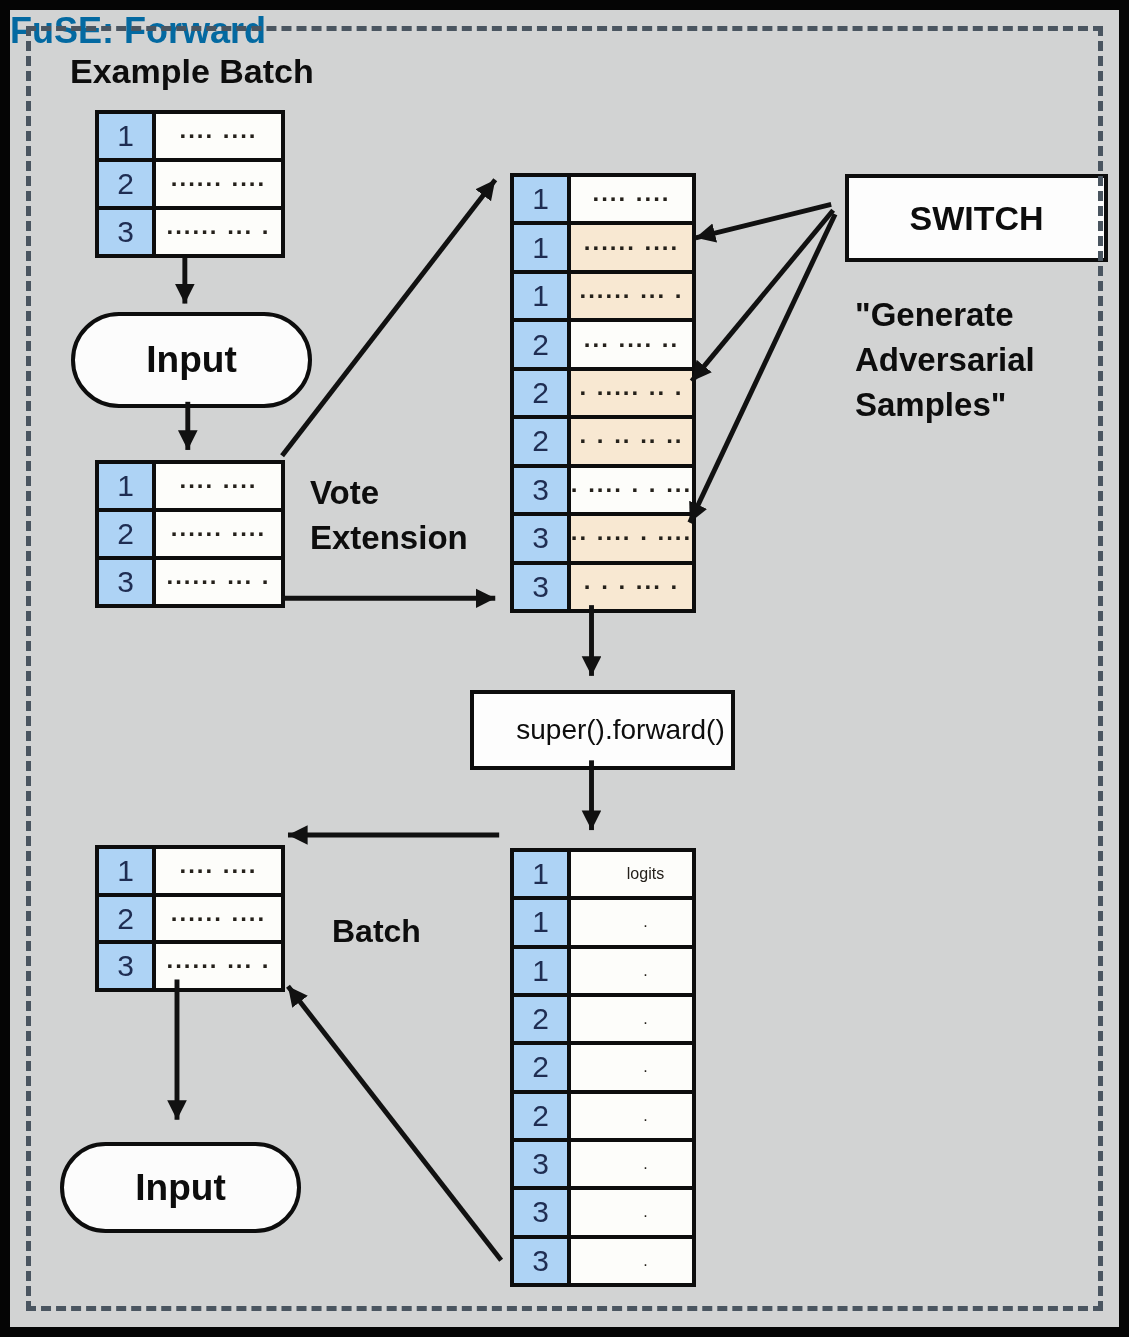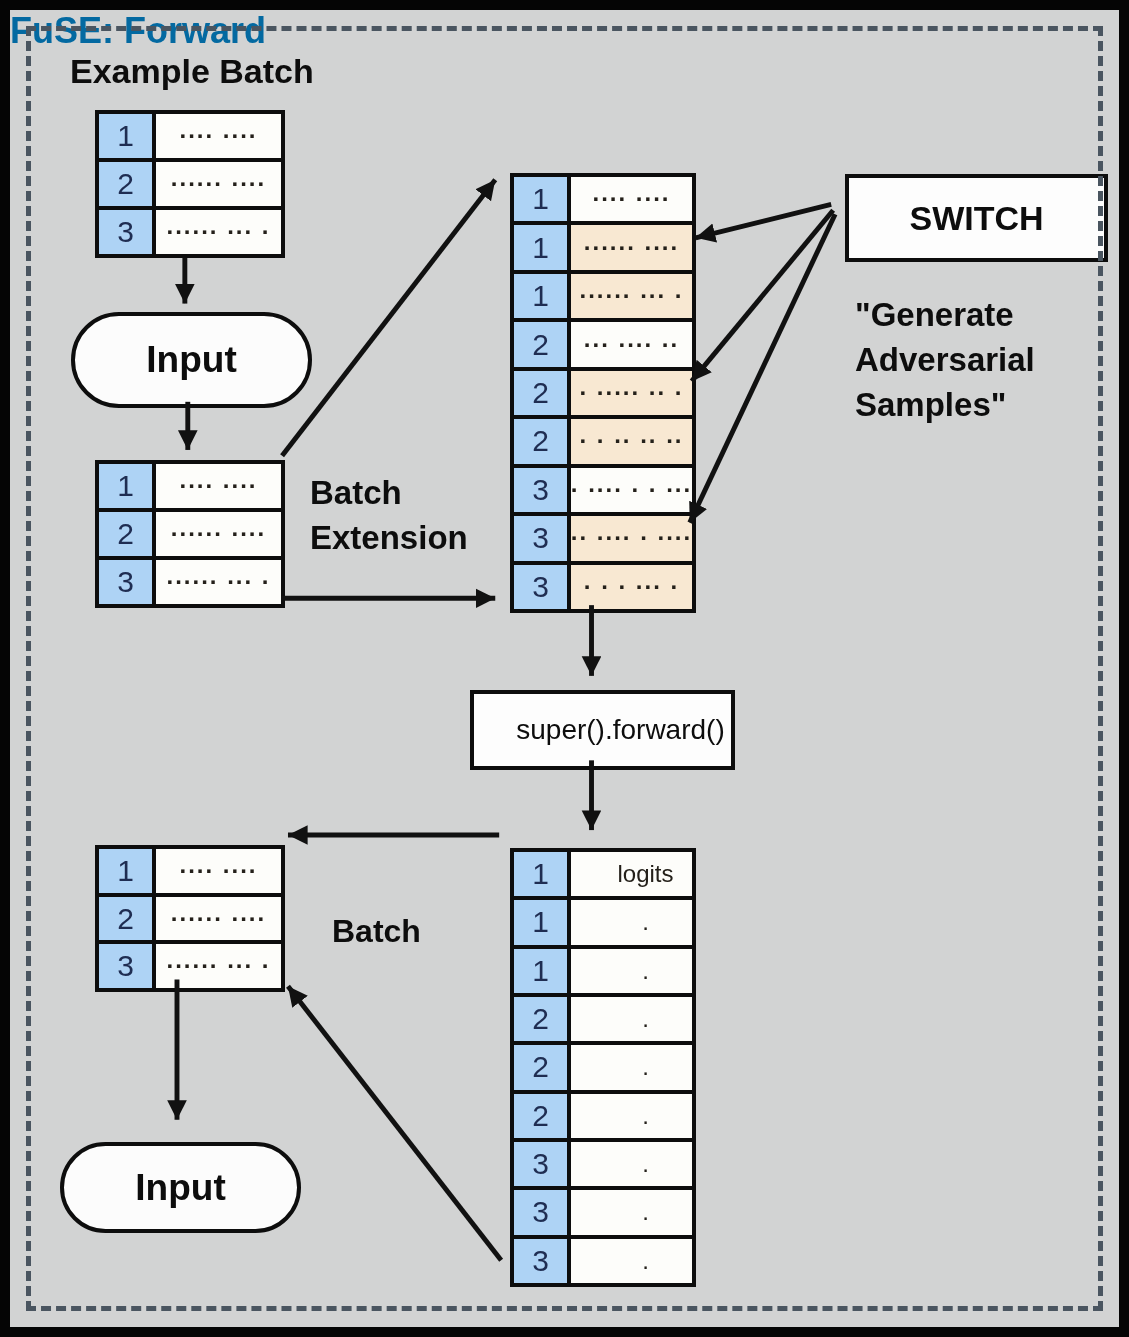--- a/index.html
+++ b/index.html
@@ -14,21 +14,21 @@
   
   .btable { position:absolute; background:#0d0d0d; display:flex; flex-direction:column;
             gap:4px; padding:4px; box-sizing:border-box; }
   .trow { flex:1; display:flex; gap:4px; min-height:0; }
   .tid { width:53px; background:#aed3f5; color:#1f2d52; display:flex; align-items:center;
          justify-content:center; font-size:30px; }
   .tcontent { flex:1; background:#fdfdfa; display:flex; align-items:center; justify-content:center;
               color:#24201a; overflow:hidden; }
   .trow[data-variant="adversarial"] .tcontent { background:#f8e8d2; }
   .dots { font-weight:700; font-size:24px; letter-spacing:2px; position:relative; top:-6px; white-space:nowrap; }
-  .plain .dots { font-weight:400; letter-spacing:0; font-size:24px; top:0;margin-left:28px; }
+  .plain .dots { font-weight:400; letter-spacing:0; font-size:16px; top:0;margin-left:28px; }
 
   
   .stadium { position:absolute; background:#fcfcfc; border:4px solid #0d0d0d; border-radius:52px;
              display:flex; align-items:center; justify-content:center; font-weight:700; font-size:37px;
              color:#0d0d0d; box-sizing:border-box; }
   .box { position:absolute; background:#fdfdfd; border:4px solid #0d0d0d; display:flex;
          align-items:center; justify-content:center; color:#0d0d0d; box-sizing:border-box; }
 
   .arrows { position:absolute; inset:0; width:100%; height:100%; pointer-events:none; z-index:4; }
   .arrows line { stroke:#111; stroke-width:5; }
@@ -95,21 +95,21 @@
           </div>
       </div>
       <div class="trow">
         <div class="tid">3</div>
         <div class="tcontent">
             <span class="dots">...... ... .</span>
           </div>
       </div>
     </div>
 
-    <div class="label" id="lbl-batch-ext">Batch Extension</div>
+    <div class="label" id="lbl-batch-ext">Vote Extension</div>
 
     <div class="btable" id="tbl-extended">
       <div class="trow" data-variant="original">
         <div class="tid">1</div>
         <div class="tcontent">
             <span class="dots">.... ....</span>
           </div>
       </div>
       <div class="trow" data-variant="adversarial">
         <div class="tid">1</div>

